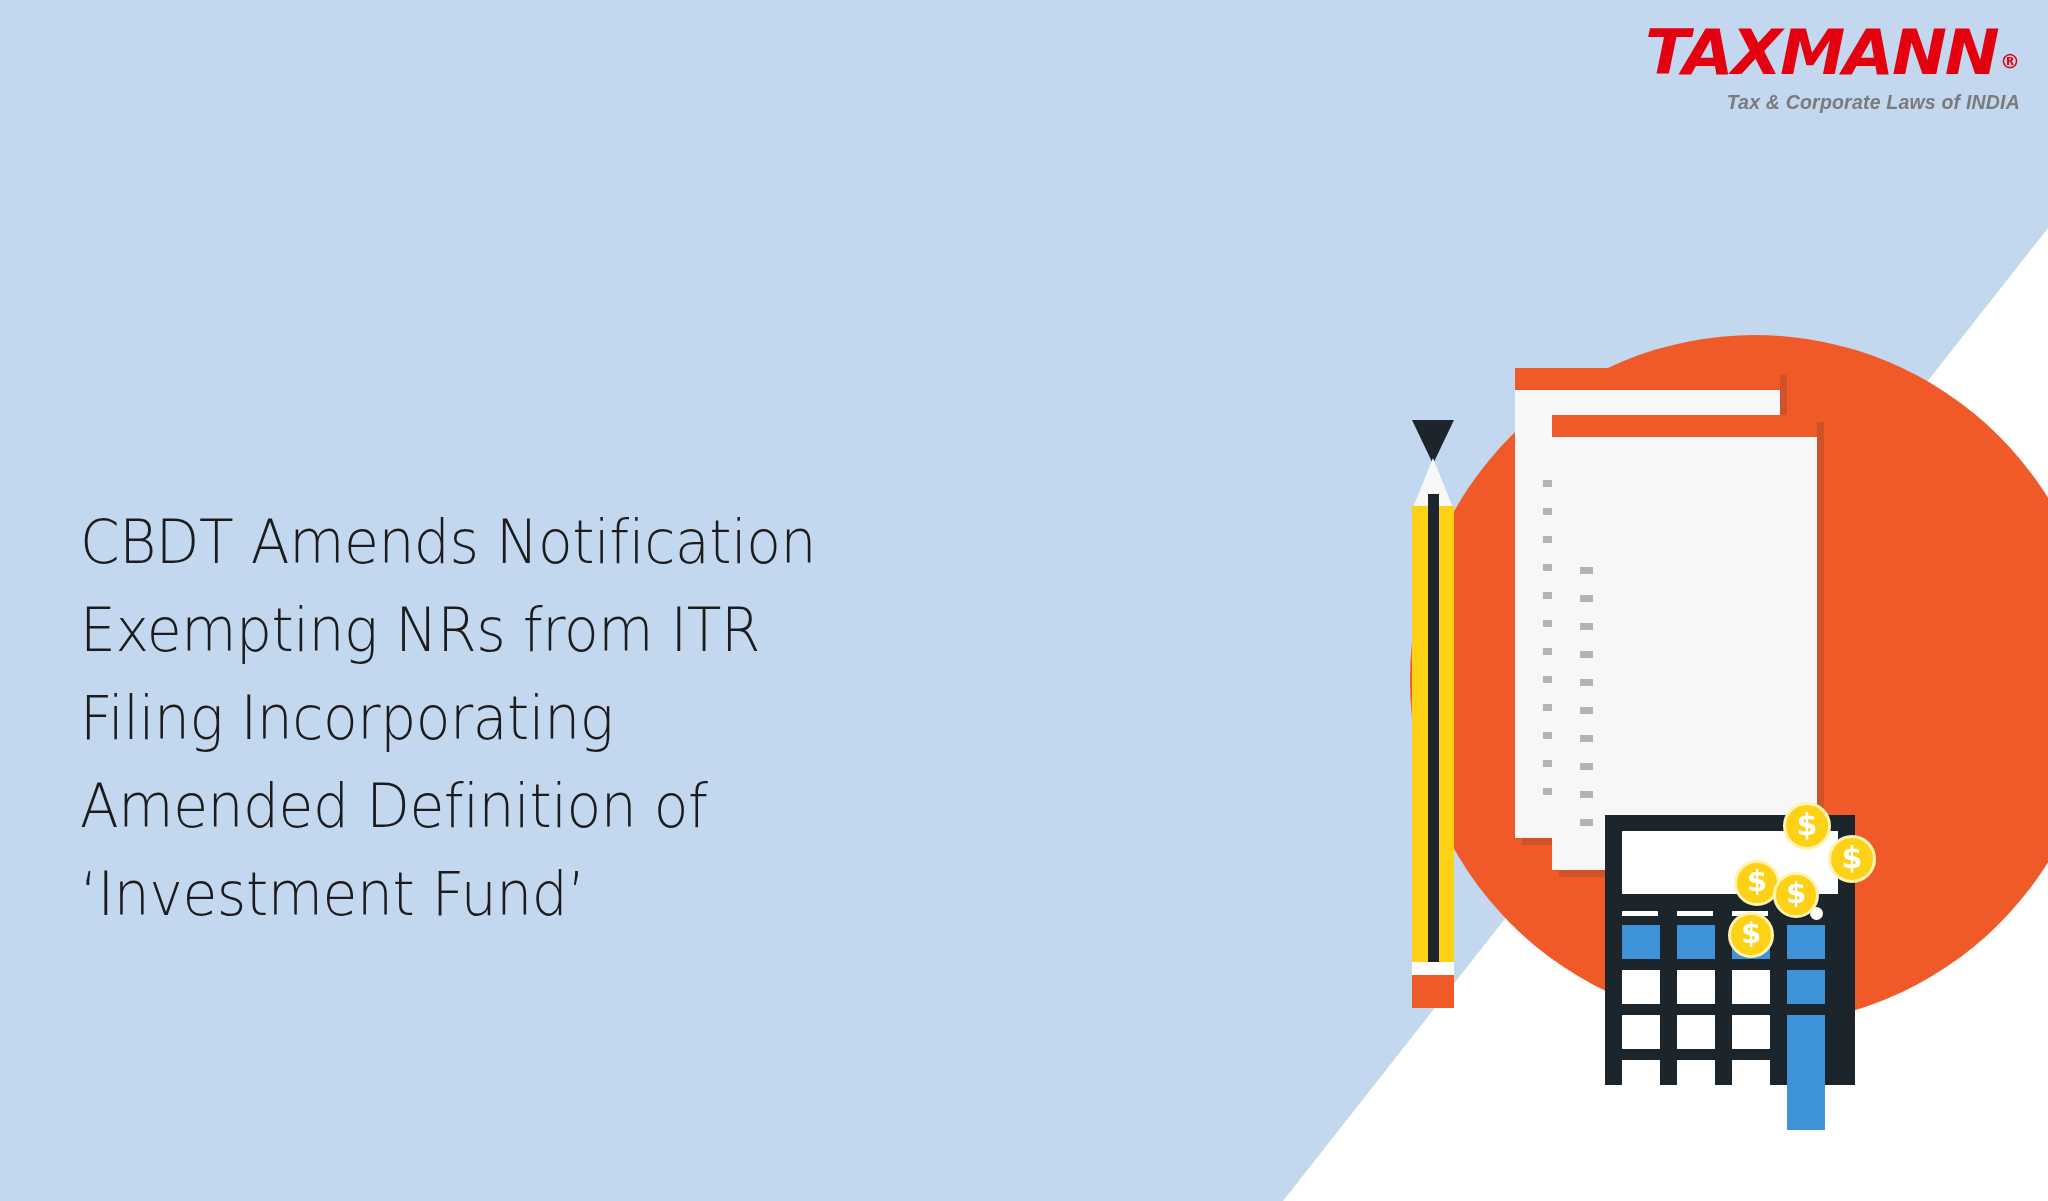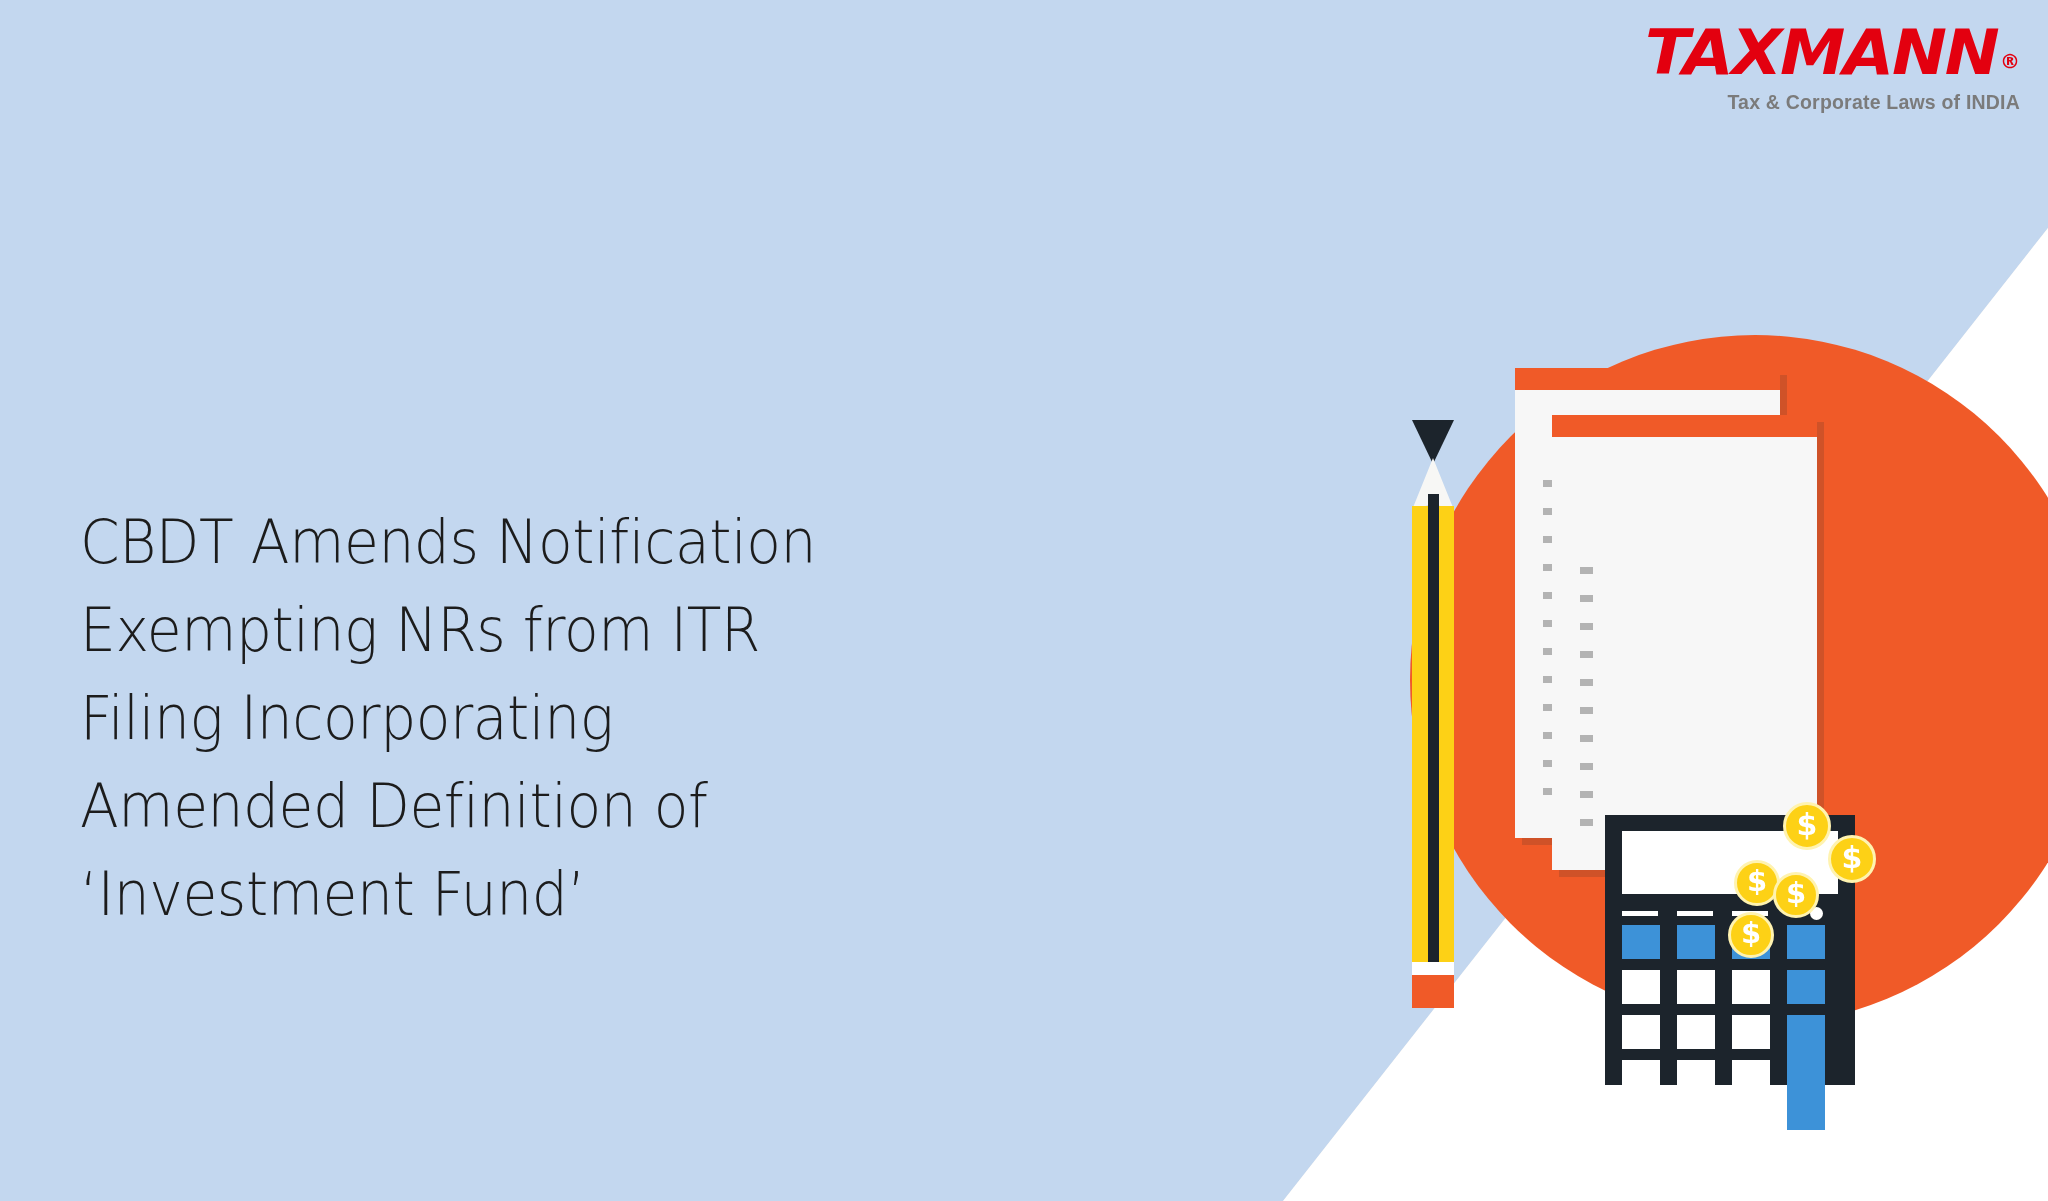--- a/index.html
+++ b/index.html
@@ -5,21 +5,21 @@
   html,body{margin:0;padding:0;}
   body{
     width:2048px;height:1201px;
     background:#ffffff;
     font-family:"Liberation Sans", sans-serif;
     overflow:hidden;
   }
   #stage{
     position:relative;
     width:2048px;height:1201px;
-    background:#e5e5e5;
+    background:#bef264;
     overflow:hidden;
   }
   
   .bg-blue{
     position:absolute;left:0;top:0;width:2048px;height:1201px;
     background:#c3d7ef;
     clip-path:polygon(0 0, 2048px 0, 2048px 228px, 1283px 1201px, 0 1201px);
   }
   .bg-white-wedge-br{
     position:absolute;left:0;top:0;width:2048px;height:1201px;
@@ -46,20 +46,21 @@
     font-size:20px;color:#e3000f;font-weight:bold;
     vertical-align:super;font-style:normal;
     margin-left:2px;
   }
   .logo-tag{
     font-family:"Liberation Sans", sans-serif;
     font-weight:bold;
     font-size:19.5px;color:#7b7b7b;
     margin-top:7px;letter-spacing:.2px;
     white-space:nowrap;
+    font-style:italic;
   }
   
   .headline{
     position:absolute;left:80px;top:498px;
     width:1020px;
     font-family:"DejaVu Sans", sans-serif;
     font-weight:300;
     font-size:61px;
     line-height:88px;
     color:#1c1c1c;

